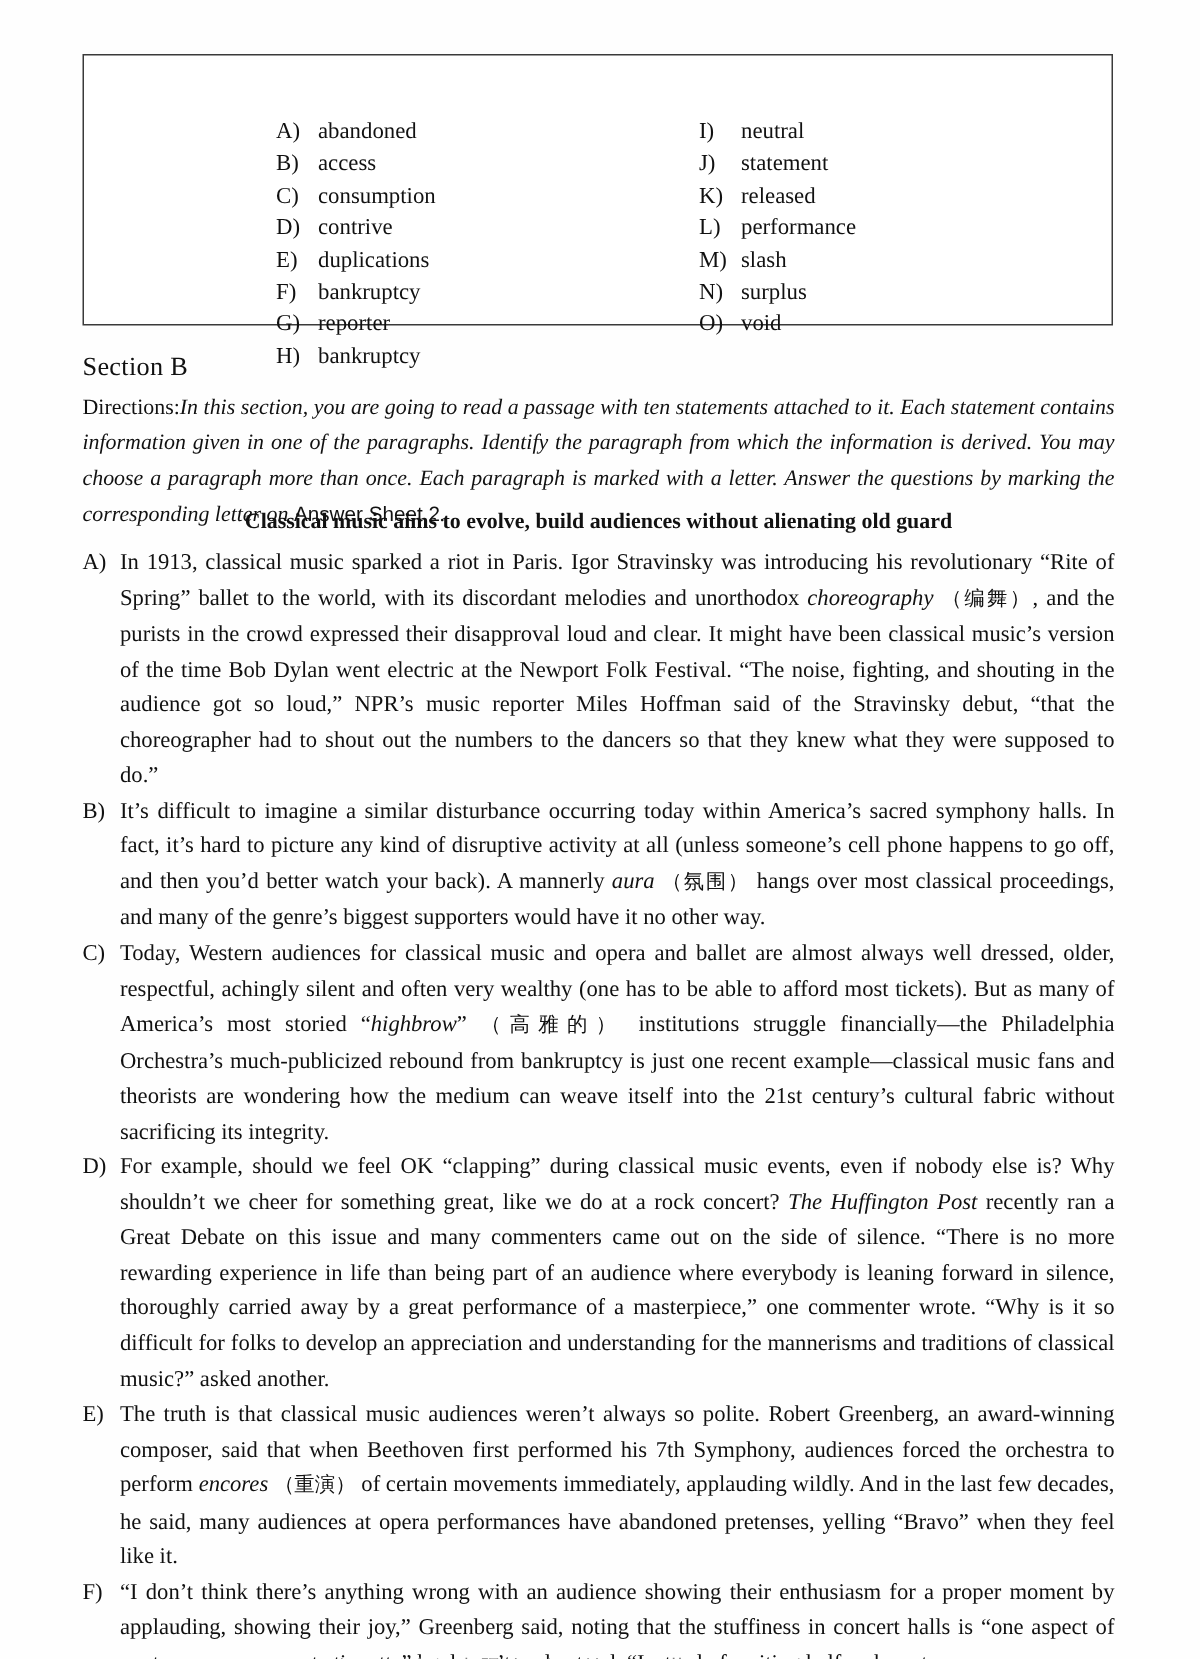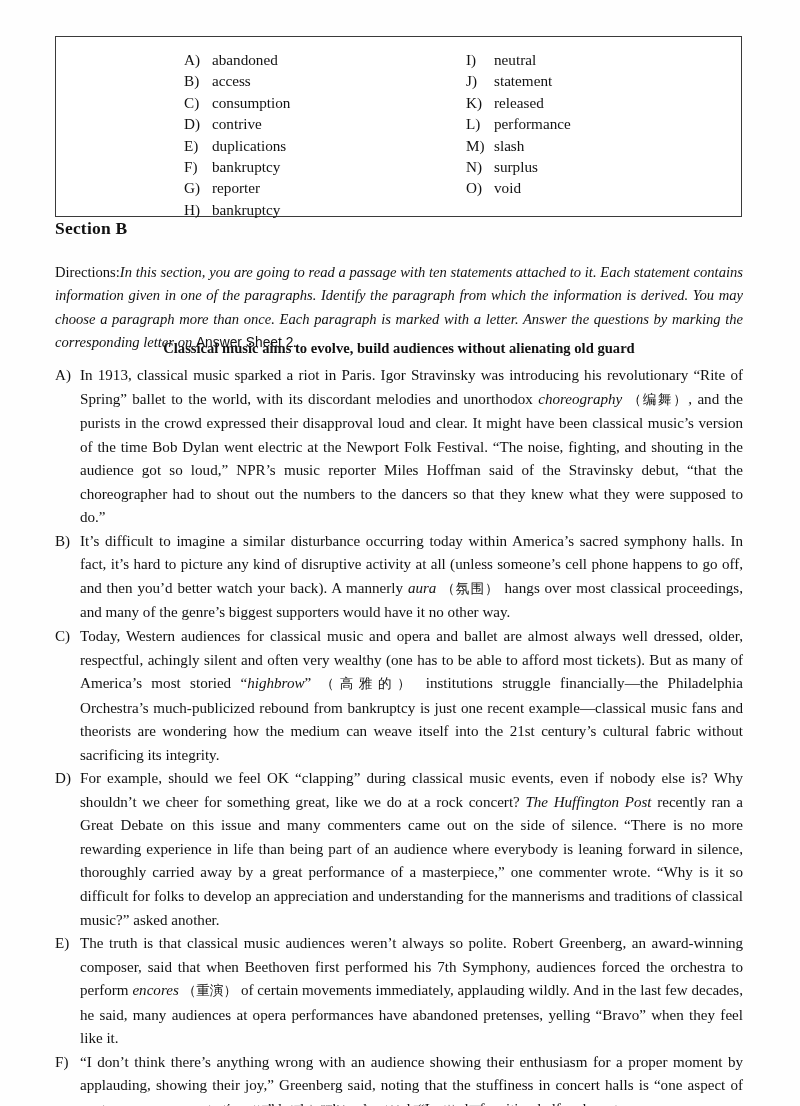--- a/index.html
+++ b/index.html
@@ -53,29 +53,29 @@
     height: 21.4px;
     font-size: 15.2px;
     line-height: 21.4px;
     white-space: nowrap;
   }
   .wb-letter {
     display: inline-block;
     width: 28px;
     flex: 0 0 28px;
   }
-  .wb-word { display: inline-block; }
+  .wb-word { display: inline-block; margin-top: 28px; }
 
   
   .section-head {
     position: absolute;
     left: 55px;
-    top: 218px;
+    top: 234px;
     font-size: 17.5px;
-    font-weight: bold;
+    font-weight: normal;
     letter-spacing: 0.2px;
   }
 
   
   .directions {
     position: absolute;
     left: 55px;
     top: 261px;
     width: 688px;
     font-size: 14.6px;

